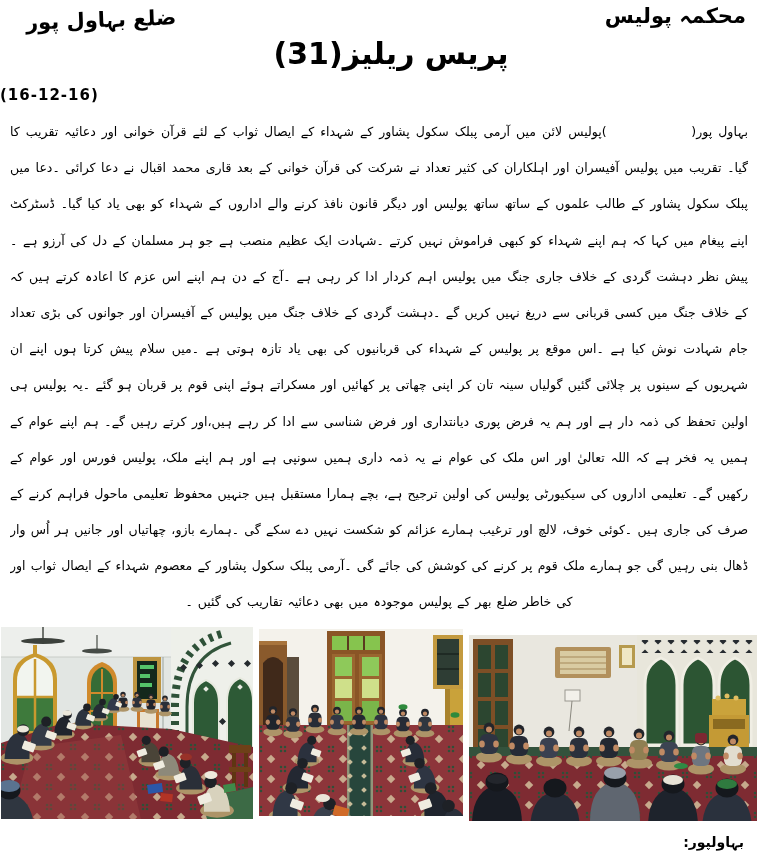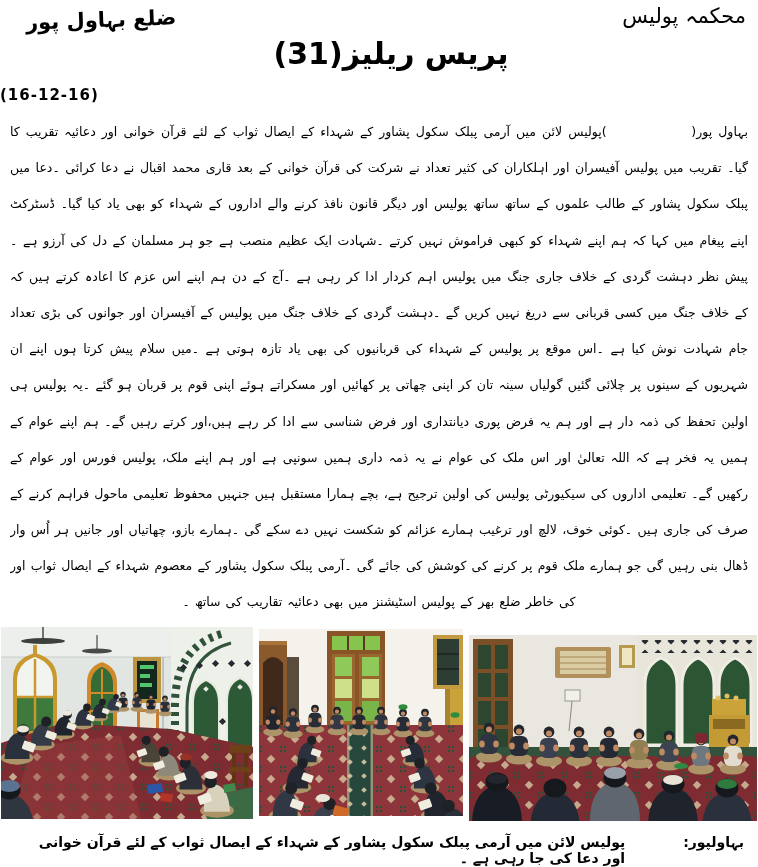--- a/index.html
+++ b/index.html
@@ -12,21 +12,21 @@
     --skin:#c08a64; --cream:#d8c8a2;
   }
   html,body{margin:0;padding:0;background:#9a9a9a;}
   .page{
     width:758px;height:867px;margin:0 auto;background:var(--paper);
     color:var(--ink);font-family:"DejaVu Sans",sans-serif;
     position:relative;overflow:hidden;direction:rtl;
   }
   
   .header{position:relative;height:114px;}
-  .hdr-dept{position:absolute;top:4px;right:12px;font-size:21px;font-weight:normal;}
+  .hdr-dept{position:absolute;top:4px;right:12px;font-size:21px;font-weight:bold;}
   .hdr-dist{position:absolute;top:8px;left:26px;font-size:21px;font-weight:bold;transform:rotate(-2deg);}
   .title{position:absolute;top:24px;left:0;width:100%;text-align:center;
          font-size:30px;font-weight:bold;margin:12px;}
   .date{position:absolute;top:86px;left:0;width:100%;
         font-size:15px;font-weight:bold;direction:ltr;letter-spacing:1px;}
   
   .body-text{padding:0 10px;direction:rtl;}
   .body-line{
     margin:0;font-size:12.5px;line-height:36.2px;height:36.2px;overflow:hidden;
     text-align:justify;text-align-last:justify;word-spacing:1px;
@@ -65,21 +65,21 @@
       <p class="body-line">اپنے پیغام میں کہا کہ ہم اپنے شہداء کو کبھی فراموش نہیں کرتے ۔شہادت ایک عظیم منصب ہے جو ہر مسلمان کے دل کی آرزو ہے ۔موجودہ ملکی حالات کے</p>
       <p class="body-line">پیش نظر دہشت گردی کے خلاف جاری جنگ میں پولیس اہم کردار ادا کر رہی ہے ۔آج کے دن ہم اپنے اس عزم کا اعادہ کرتے ہیں کہ دہشت گردی</p>
       <p class="body-line">کے خلاف جنگ میں کسی قربانی سے دریغ نہیں کریں گے ۔دہشت گردی کے خلاف جنگ میں پولیس کے آفیسران اور جوانوں کی بڑی تعداد نے</p>
       <p class="body-line">جام شہادت نوش کیا ہے ۔اس موقع پر پولیس کے شہداء کی قربانیوں کی بھی یاد تازہ ہوتی ہے ۔میں سلام پیش کرتا ہوں اپنے ان شہیدوں کو جنہوں نے</p>
       <p class="body-line">شہریوں کے سینوں پر چلائی گئیں گولیاں سینہ تان کر اپنی چھاتی پر کھائیں اور مسکراتے ہوئے اپنی قوم پر قربان ہو گئے ۔یہ پولیس ہی ہے جو اس قوم کی</p>
       <p class="body-line">اولین تحفظ کی ذمہ دار ہے اور ہم یہ فرض پوری دیانتداری اور فرض شناسی سے ادا کر رہے ہیں،اور کرتے رہیں گے۔ ہم اپنے عوام کے محافظ ہیں اور</p>
       <p class="body-line">ہمیں یہ فخر ہے کہ اللہ تعالیٰ اور اس ملک کی عوام نے یہ ذمہ داری ہمیں سونپی ہے اور ہم اپنے ملک، پولیس فورس اور عوام کے اعتماد کا پرچم بلند کئے</p>
       <p class="body-line">رکھیں گے۔ تعلیمی اداروں کی سیکیورٹی پولیس کی اولین ترجیح ہے، بچے ہمارا مستقبل ہیں جنہیں محفوظ تعلیمی ماحول فراہم کرنے کے لئے تمام توانائیاں</p>
       <p class="body-line">صرف کی جاری ہیں ۔کوئی خوف، لالچ اور ترغیب ہمارے عزائم کو شکست نہیں دے سکے گی ۔ہمارے بازو، چھاتیاں اور جانیں ہر اُس وار کے آگے</p>
       <p class="body-line">ڈھال بنی رہیں گی جو ہمارے ملک قوم پر کرنے کی کوشش کی جائے گی ۔آرمی پبلک سکول پشاور کے معصوم شہداء کے ایصال ثواب اور بلند درجات</p>
-      <p class="body-line is-last">کی خاطر ضلع بھر کے پولیس اسٹیشنز میں بھی دعائیہ تقاریب کی ساتھ ۔</p>
+      <p class="body-line is-last">کی خاطر ضلع بھر کے پولیس موجودہ میں بھی دعائیہ تقاریب کی گئیں ۔</p>
     </main>
 
   <div class="photos">
 
     <figure class="photo photo-1">
       <svg width="288" height="186" viewBox="0 0 288 186">
         <defs>
           <pattern id="carpetPat" width="24" height="20" patternUnits="userSpaceOnUse">
             <rect x="9" y="7" width="6" height="6" transform="rotate(45 12 10)" fill="var(--cream)" opacity="0.8"></rect>
             <circle cx="2" cy="2" r="1.3" fill="#2f4f38"></circle>
@@ -344,16 +344,15 @@
           <rect x="222" y="158" width="12" height="8" fill="#3f8a4a" transform="rotate(-10 222 158)"></rect>
         </g>
         <rect x="146" y="158" width="15" height="9" fill="#2b57a8" transform="rotate(-8 146 158)"></rect>
         <rect x="160" y="166" width="12" height="8" fill="#b33325" transform="rotate(6 160 166)"></rect>
       </svg>
     </figure>
   </div>
 
   <div class="caption">
     <span class="cap-loc">بہاولپور:</span>
-    <span class="cap-text">پولیس لائن میں آرمی پبلک سکول پشاور کے شہداء کے ایصال ثواب کے لئے قرآن خوانی اور دعا کی جا رہی ہے ۔</span>
   </div>
 
 </div>
 
 </body></html>

